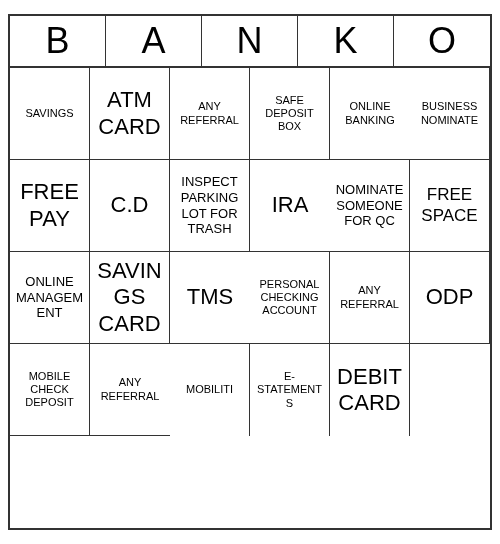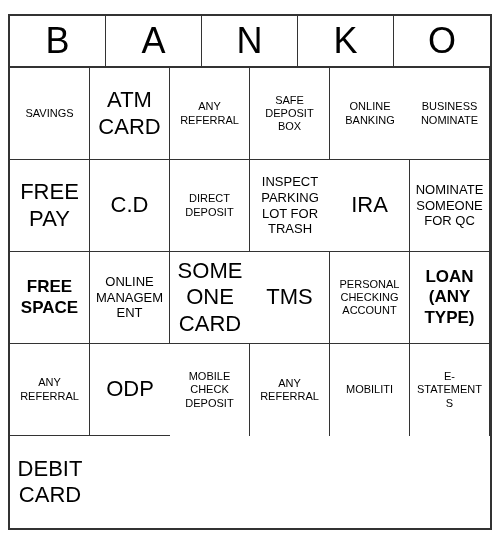--- a/index.html
+++ b/index.html
@@ -76,21 +76,21 @@
       word-break: break-word;
     }
 
     .cell-text.large {
       font-size: 22px;
       font-weight: normal;
     }
 
     .cell-text.medium {
       font-size: 17px;
-      font-weight: bold;
+      font-weight: normal;
     }
 
     .cell-text.small {
       font-size: 11px;
     }
 
     .cell-text.xsmall {
       font-size: 13px;
     }
 
@@ -130,48 +130,42 @@
       <div class="cell">
         <span class="cell-text small">BUSINESS NOMINATE</span>
       </div>
       <div class="cell">
         <span class="cell-text large">FREE PAY</span>
       </div>
       <div class="cell">
         <span class="cell-text large">C.D</span>
       </div>
       <div class="cell">
-        <span class="cell-text small">DIRECT DEPOSIT</span>
-      </div>
-      <div class="cell">
         <span class="cell-text xsmall">INSPECT PARKING LOT FOR TRASH</span>
       </div>
       <div class="cell">
         <span class="cell-text large">IRA</span>
       </div>
       <div class="cell">
         <span class="cell-text xsmall">NOMINATE SOMEONE FOR QC</span>
       </div>
       <div class="cell free-space">
         <span class="cell-text medium">FREE SPACE</span>
       </div>
       <div class="cell">
         <span class="cell-text xsmall">ONLINE MANAGEMENT</span>
       </div>
       <div class="cell">
-        <span class="cell-text large">SOMEONE CARD</span>
+        <span class="cell-text large">SAVINGS CARD</span>
       </div>
       <div class="cell">
         <span class="cell-text large">TMS</span>
       </div>
       <div class="cell">
         <span class="cell-text small">PERSONAL CHECKING ACCOUNT</span>
-      </div>
-      <div class="cell">
-        <span class="cell-text medium">LOAN (ANY TYPE)</span>
       </div>
       <div class="cell">
         <span class="cell-text small">ANY REFERRAL</span>
       </div>
       <div class="cell">
         <span class="cell-text large">ODP</span>
       </div>
       <div class="cell">
         <span class="cell-text small">MOBILE CHECK DEPOSIT</span>
       </div>

